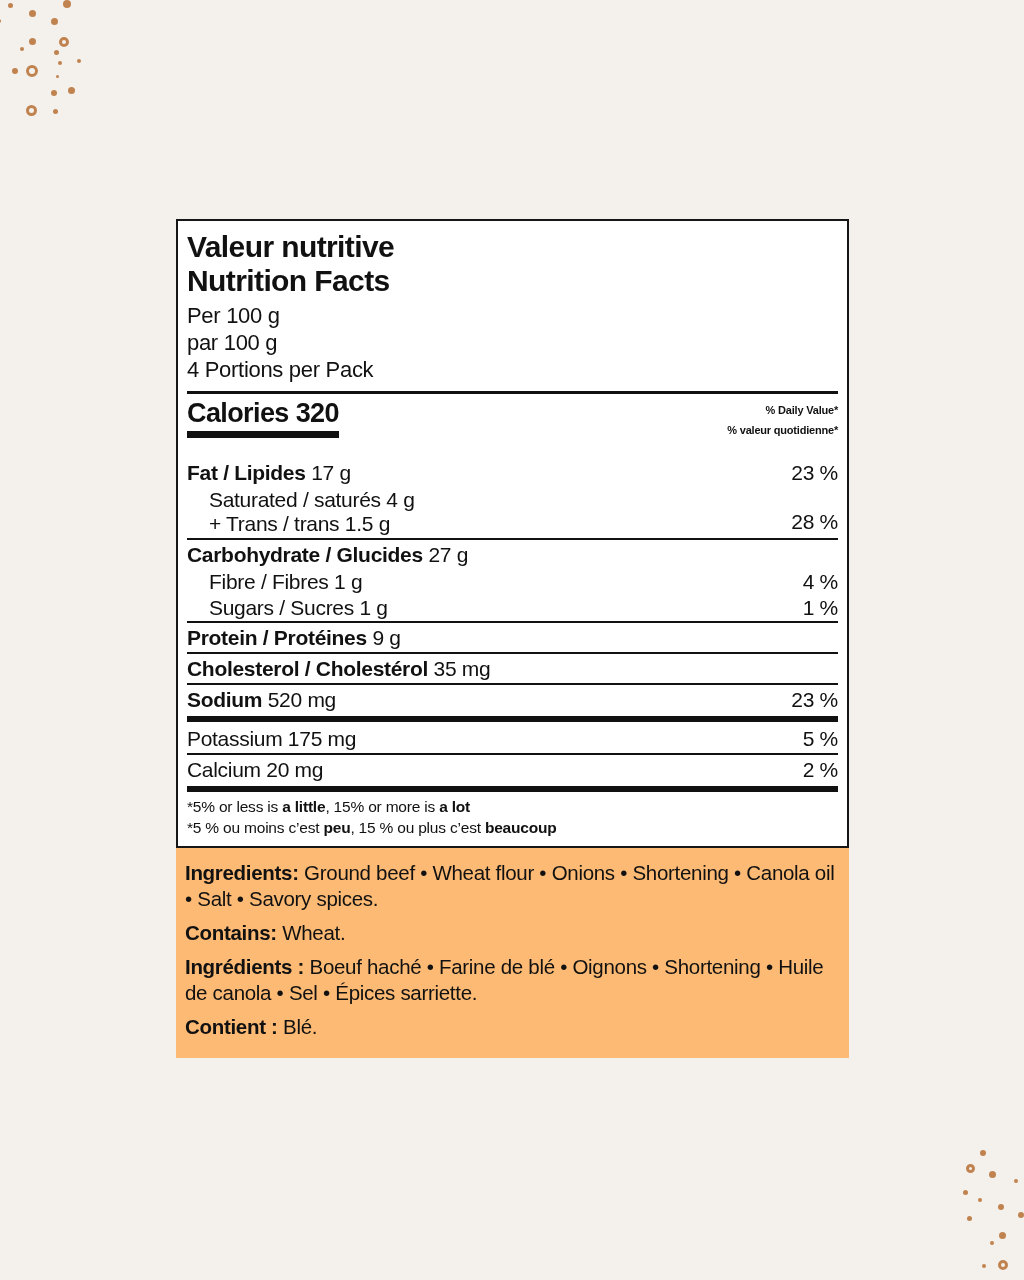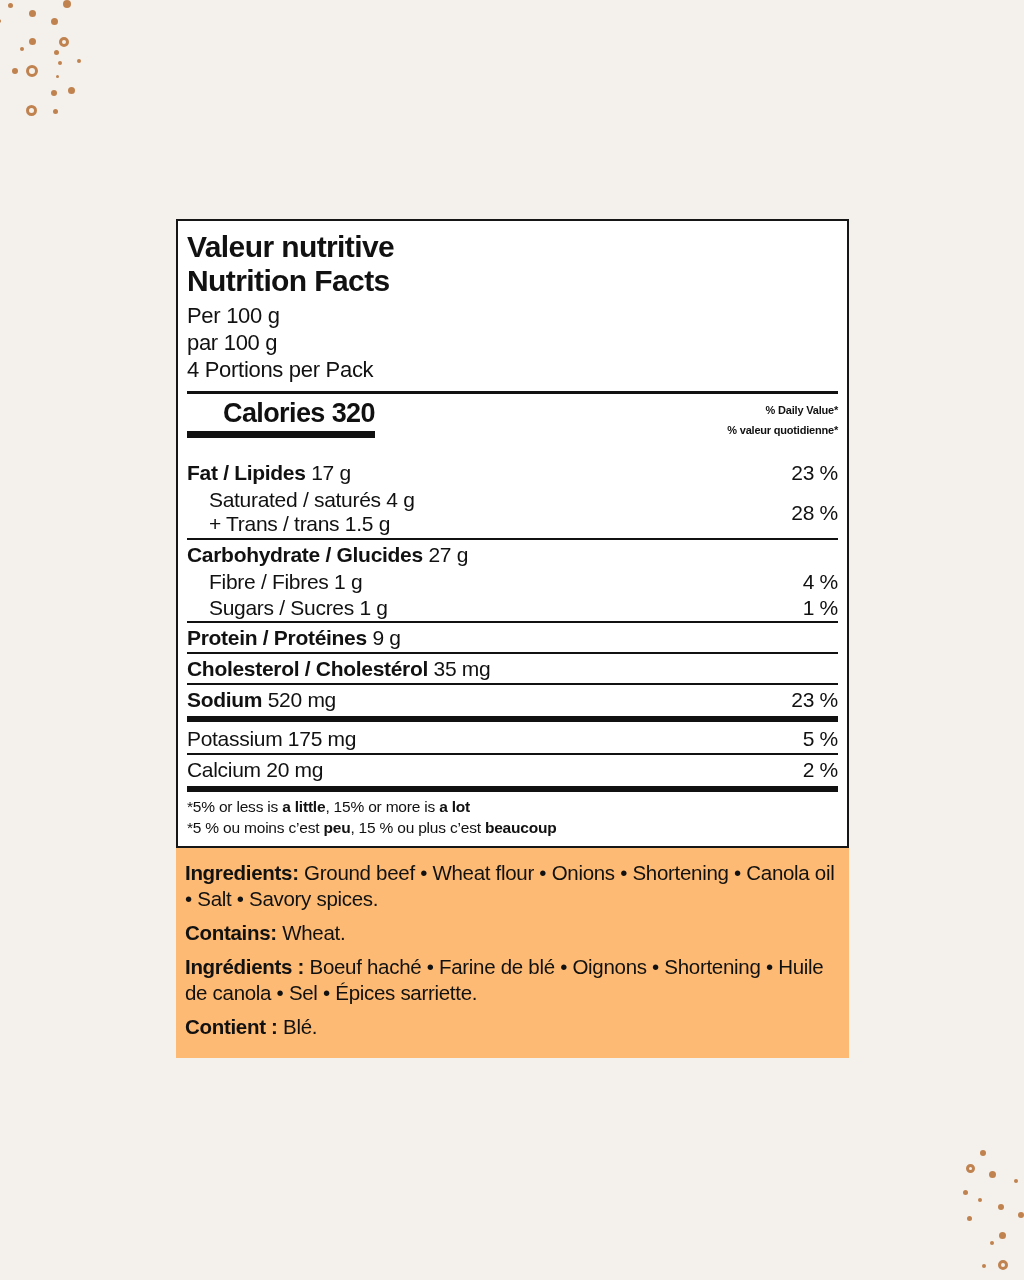--- a/index.html
+++ b/index.html
@@ -37,32 +37,32 @@
     line-height:34px;
     letter-spacing:-0.6px;
   }
   .servings{ margin-top:4px; }
   .serv{ font-size:22px; line-height:27px; letter-spacing:-0.3px; }
 
   .rule3{ border-top:3px solid var(--ink); margin-top:8px; }
 
   .cal-row{ display:flex; justify-content:space-between; align-items:flex-start; padding-top:4px; }
   .cal-left{ display:inline-block; }
-  .cal-text{ font-weight:bold; font-size:27px; line-height:30px; letter-spacing:-0.6px; white-space:nowrap;margin-left:36px; }
+  .cal-text{ font-weight:bold; font-size:27px; line-height:30px; letter-spacing:-0.6px; white-space:nowrap; }
   .cal-bar{ height:7px; background:var(--ink); margin-top:3px; }
   .dv-head{ text-align:right; font-weight:bold; font-size:11px; line-height:20px; letter-spacing:-0.2px; padding-top:2px; }
 
   .rows{ margin-top:18px; }
   .row{
     display:flex; justify-content:space-between; align-items:baseline;
     font-size:21px; line-height:29px; letter-spacing:-0.3px;
   }
   .row .nm b{ font-weight:bold; }
   .row .pct{ margin-left:auto; white-space:nowrap; }
-  .row.multi{ align-items:center; padding:1px 0 2px;gap:40px; }
+  .row.multi{ align-items:flex-end; padding:1px 0 2px;gap:40px; }
   .row.multi .nm div{ line-height:24px; }
   .sub .nm, .row.multi .nm{ padding-left:22px; }
   .row.tight{ line-height:26px; }
   .bt2{ border-top:2px solid var(--ink); }
   .bar6{ height:6px; background:var(--ink); margin:2px 0; }
 
   .footnote{ margin-top:5px; font-size:15.5px; line-height:20.5px; letter-spacing:-0.2px; }
   .footnote b{ font-weight:bold; }
 
   .ingredients{ padding:12px 9px 18px 9px; background:#fdba74; }

